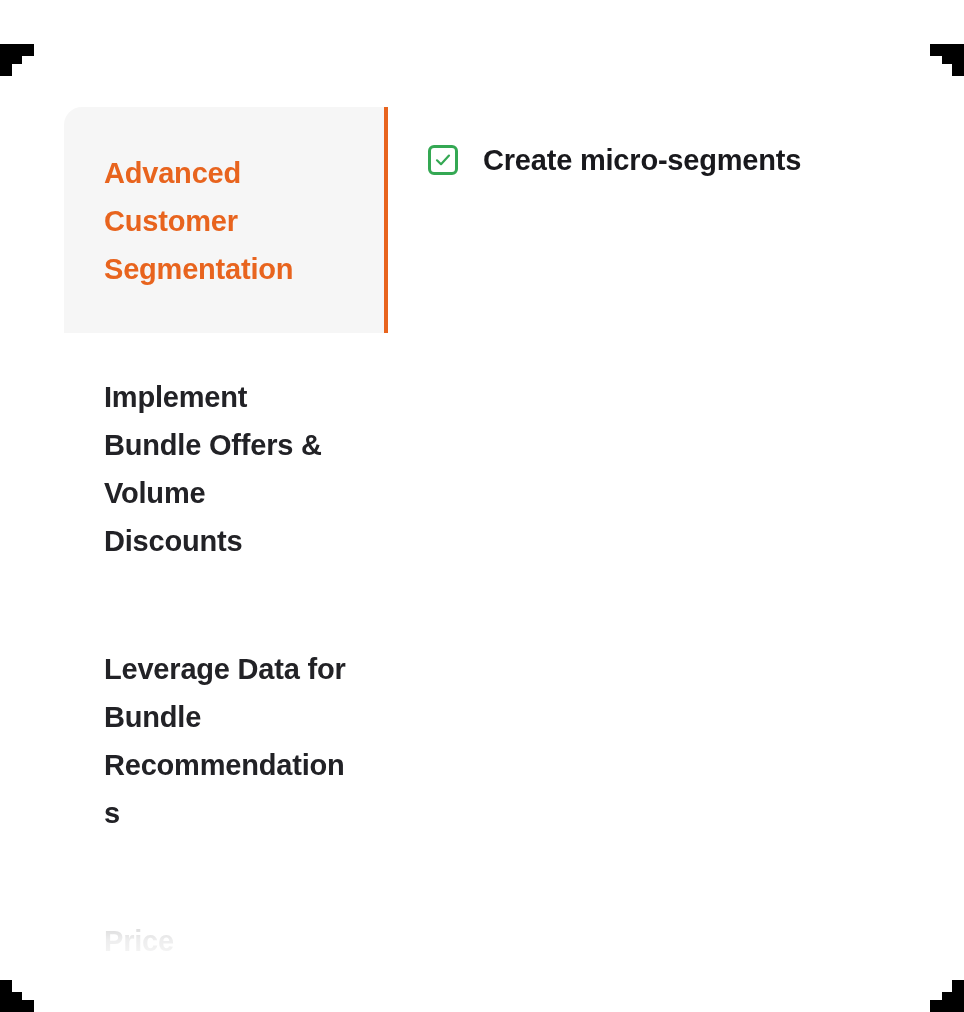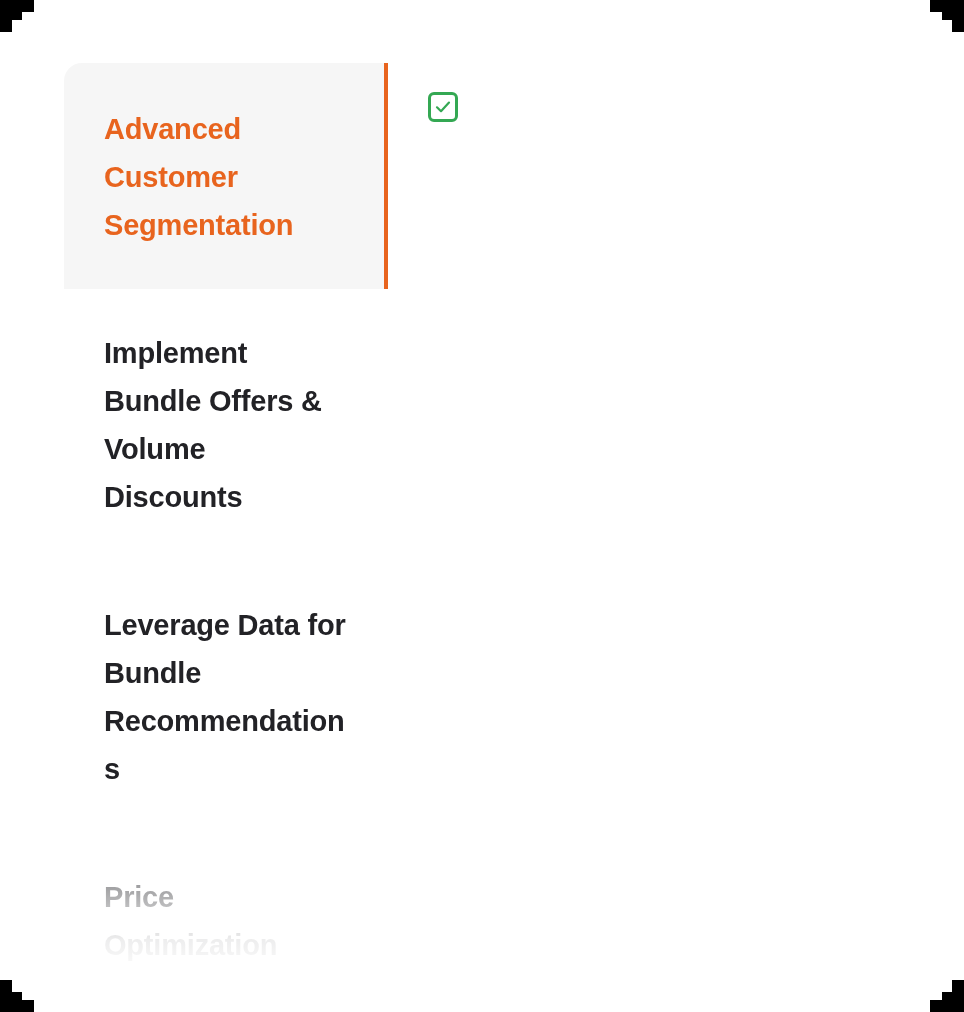--- a/index.html
+++ b/index.html
@@ -15,20 +15,21 @@
     overflow: hidden;
     position: relative;
   }
 
   
   #stage {
     position: absolute;
     inset: 0;
     background: #ffffff;
     overflow: hidden;
+    margin-top: 44px;
   }
 
   
   .corner {
     position: absolute;
     width: 34px;
     height: 34px;
     pointer-events: none;
   }
   .corner span {
@@ -193,20 +194,21 @@
     </div>
 
     <div id="checklist">
 
       <div class="check-row">
         <span class="check-box">
           <svg width="18" height="18" viewBox="0 0 18 18" aria-hidden="true">
             <path d="M3 9.3 L7 13.2 L15 4.6" fill="none" stroke="#34a853" stroke-width="2.2" stroke-linecap="round" stroke-linejoin="round"></path>
           </svg>
         </span>
+        <span class="check-label">Create micro-segments</span>
       </div>
 
 
 
     </div>
 
   </div>
 
   <div id="fade"></div>
 

